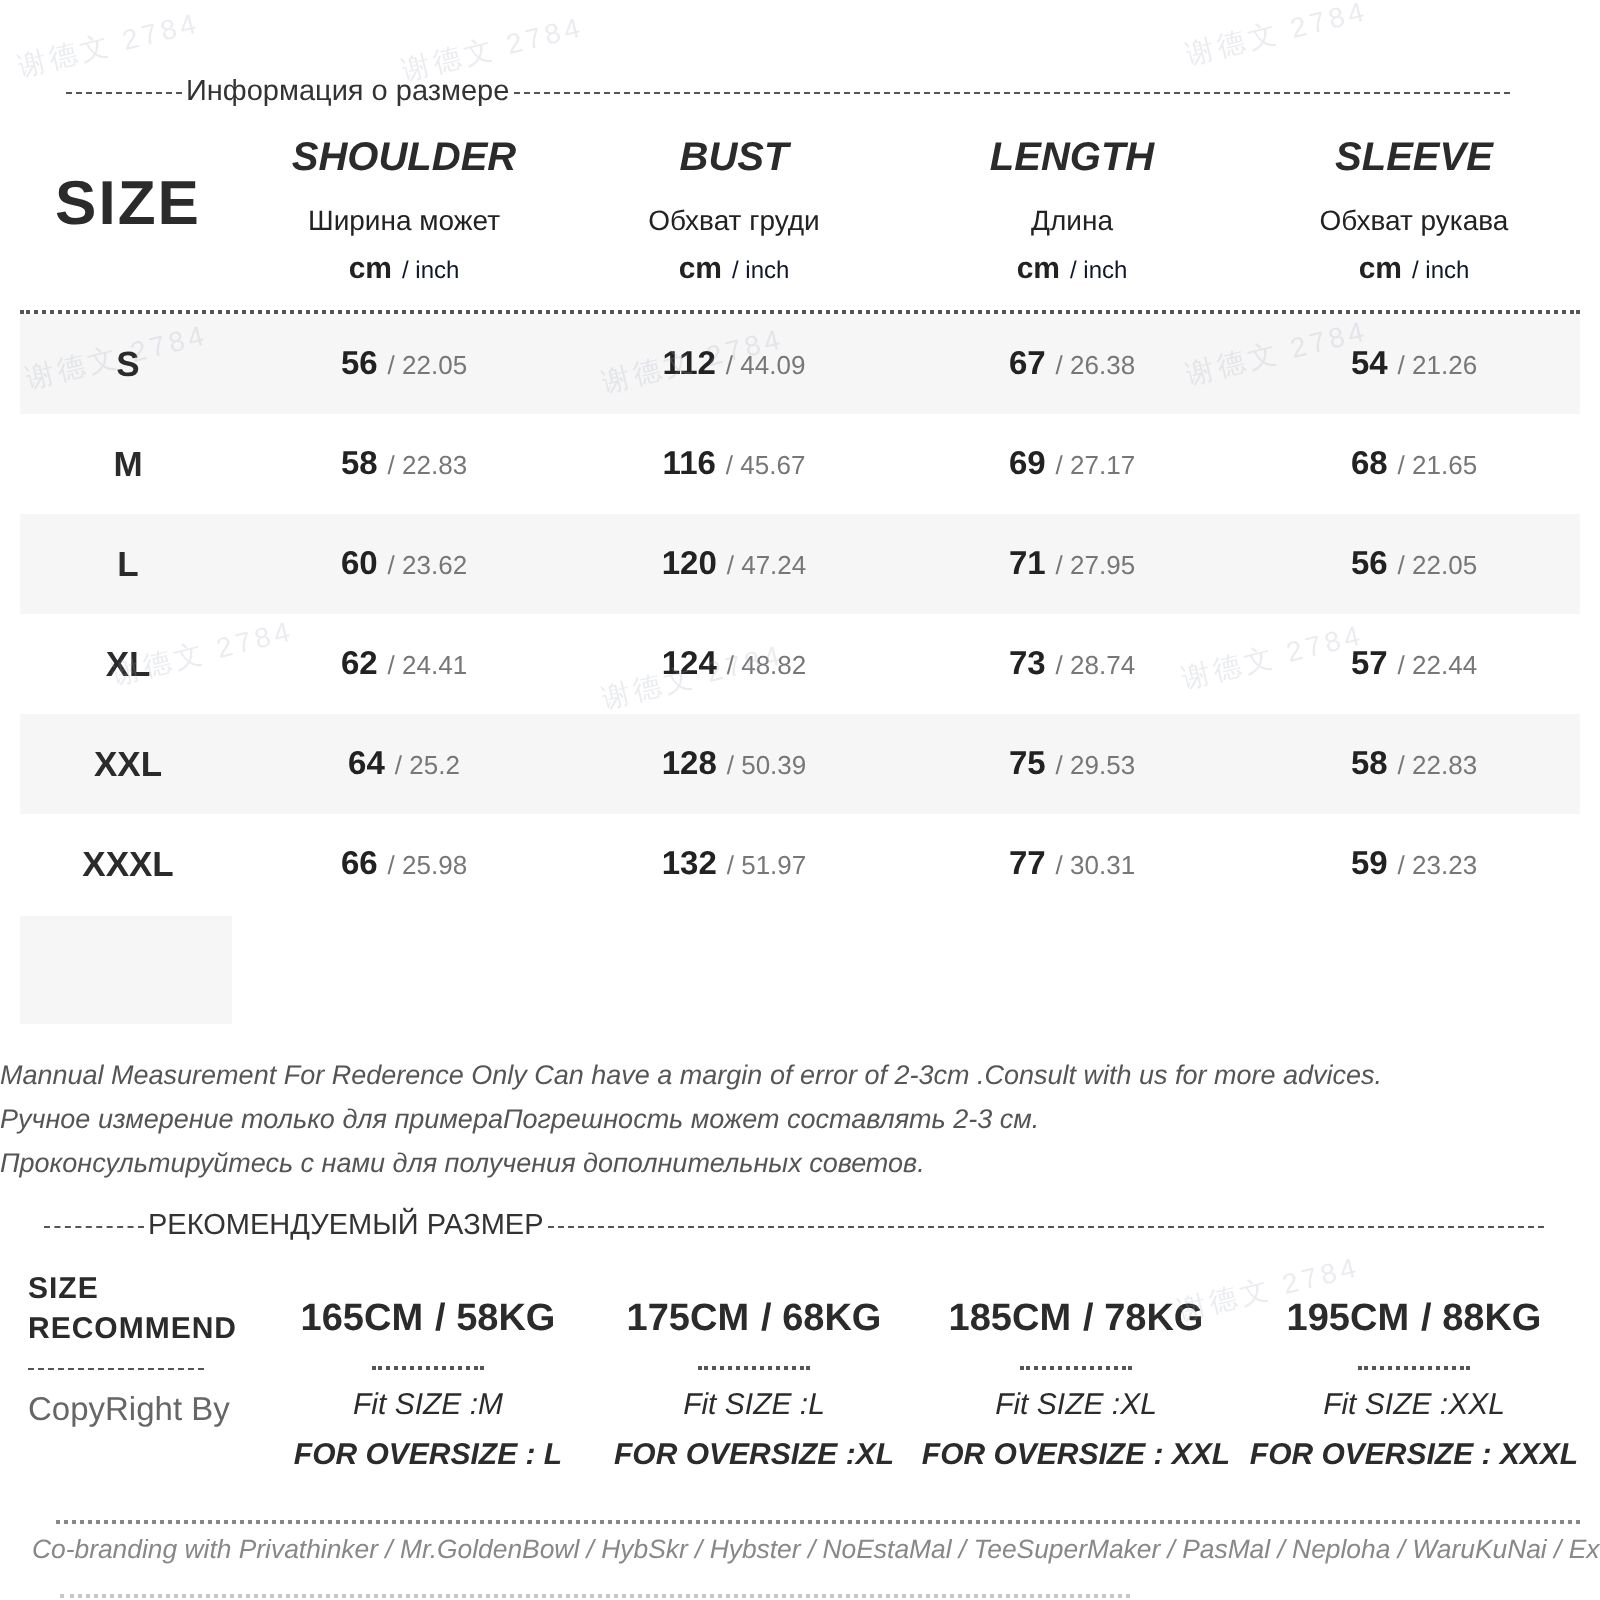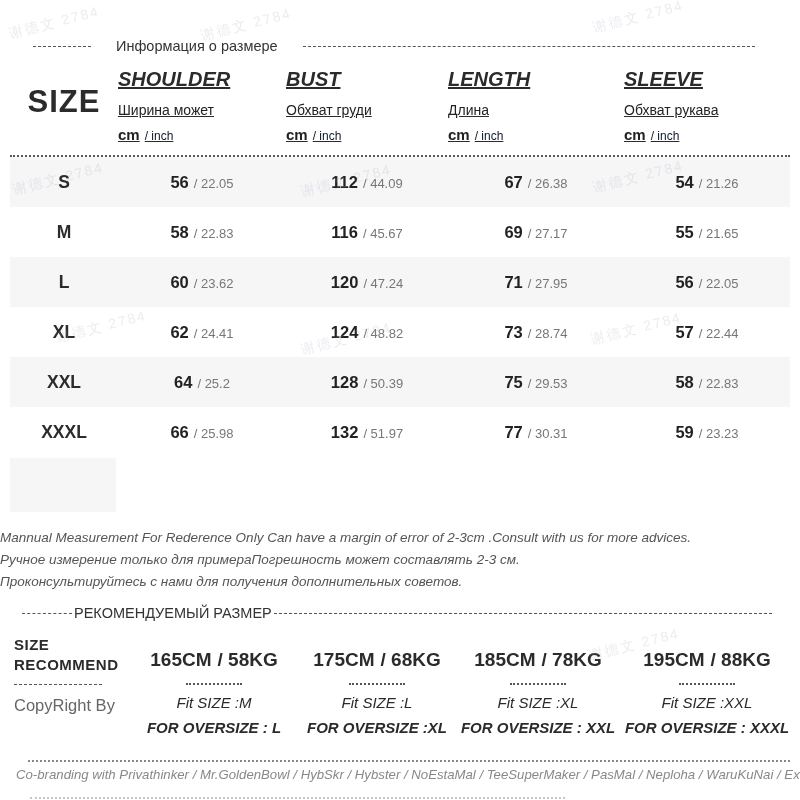--- a/index.html
+++ b/index.html
@@ -11,29 +11,29 @@
   .watermark{
     position:absolute;color:rgba(160,170,185,0.22);font-size:14px;
     transform:rotate(-14deg);white-space:nowrap;pointer-events:none;letter-spacing:2px;
   }
   
   .dash-line{display:flex;align-items:center;font-size:14.5px;color:#333;}
   .dash-line .seg{border-top:1.6px dashed #555;height:0;}
   .dash-line .seg-l{width:58px;}
   .dash-line .seg-r{flex:1;}
   .dash-line .lbl{padding:0 2px;white-space:nowrap;}
-  .dash-top{margin:38px 45px 0 33px;gap:23px;}
+  .dash-top{margin:38px 45px 0 33px;}
   .dash-rec{margin:12px 28px 0 22px;}
   .dash-rec .seg-l{width:50px;}
 
   
   .size-table{margin:4px 10px 0 10px;}
   .grid-cols{display:grid;grid-template-columns:108px 168px 162px 176px 166px;}
   .thead{align-items:start;border-bottom:2px dotted #555;padding-bottom:12px;min-height:78px;}
-  .th{text-decoration:underline;}
+  .th{text-align:center;}
   .size-big{font-size:31px;font-weight:bold;letter-spacing:1px;text-align:center;margin-top:26px;}
   .col-en{font-style:italic;font-weight:bold;font-size:20px;margin-top:10px;}
   .col-ru{font-size:14px;margin-top:11px;color:#222;}
   .col-unit{font-size:15px;margin-top:8px;}
   .unit-cm{font-weight:bold;color:#222;}
   .unit-inch{color:#0f172a;font-size:12px;margin-left:5px;}
   .trow{height:50px;align-items:center;text-align:center;}
   .trow.alt{background:#f6f6f7;}
   .row-size{font-weight:bold;font-size:17.5px;}
   .cell{font-size:16.5px;}
@@ -125,21 +125,21 @@
       <div class="cell"><span class="cm">112</span><span class="in">/ 44.09</span></div>
       <div class="cell"><span class="cm">67</span><span class="in">/ 26.38</span></div>
       <div class="cell"><span class="cm">54</span><span class="in">/ 21.26</span></div>
     </div>
 
     <div class="grid-cols trow">
       <div class="row-size">M</div>
       <div class="cell"><span class="cm">58</span><span class="in">/ 22.83</span></div>
       <div class="cell"><span class="cm">116</span><span class="in">/ 45.67</span></div>
       <div class="cell"><span class="cm">69</span><span class="in">/ 27.17</span></div>
-      <div class="cell"><span class="cm">55</span><span class="in">/ 21.65</span></div>
+      <div class="cell"><span class="cm">68</span><span class="in">/ 21.65</span></div>
     </div>
 
     <div class="grid-cols trow alt">
       <div class="row-size">L</div>
       <div class="cell"><span class="cm">60</span><span class="in">/ 23.62</span></div>
       <div class="cell"><span class="cm">120</span><span class="in">/ 47.24</span></div>
       <div class="cell"><span class="cm">71</span><span class="in">/ 27.95</span></div>
       <div class="cell"><span class="cm">56</span><span class="in">/ 22.05</span></div>
     </div>
 

